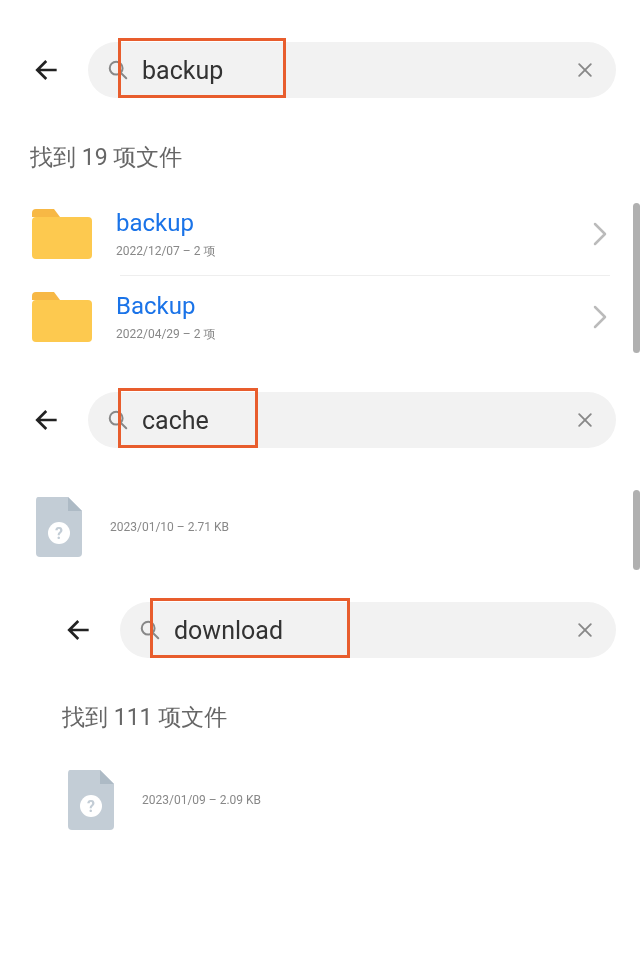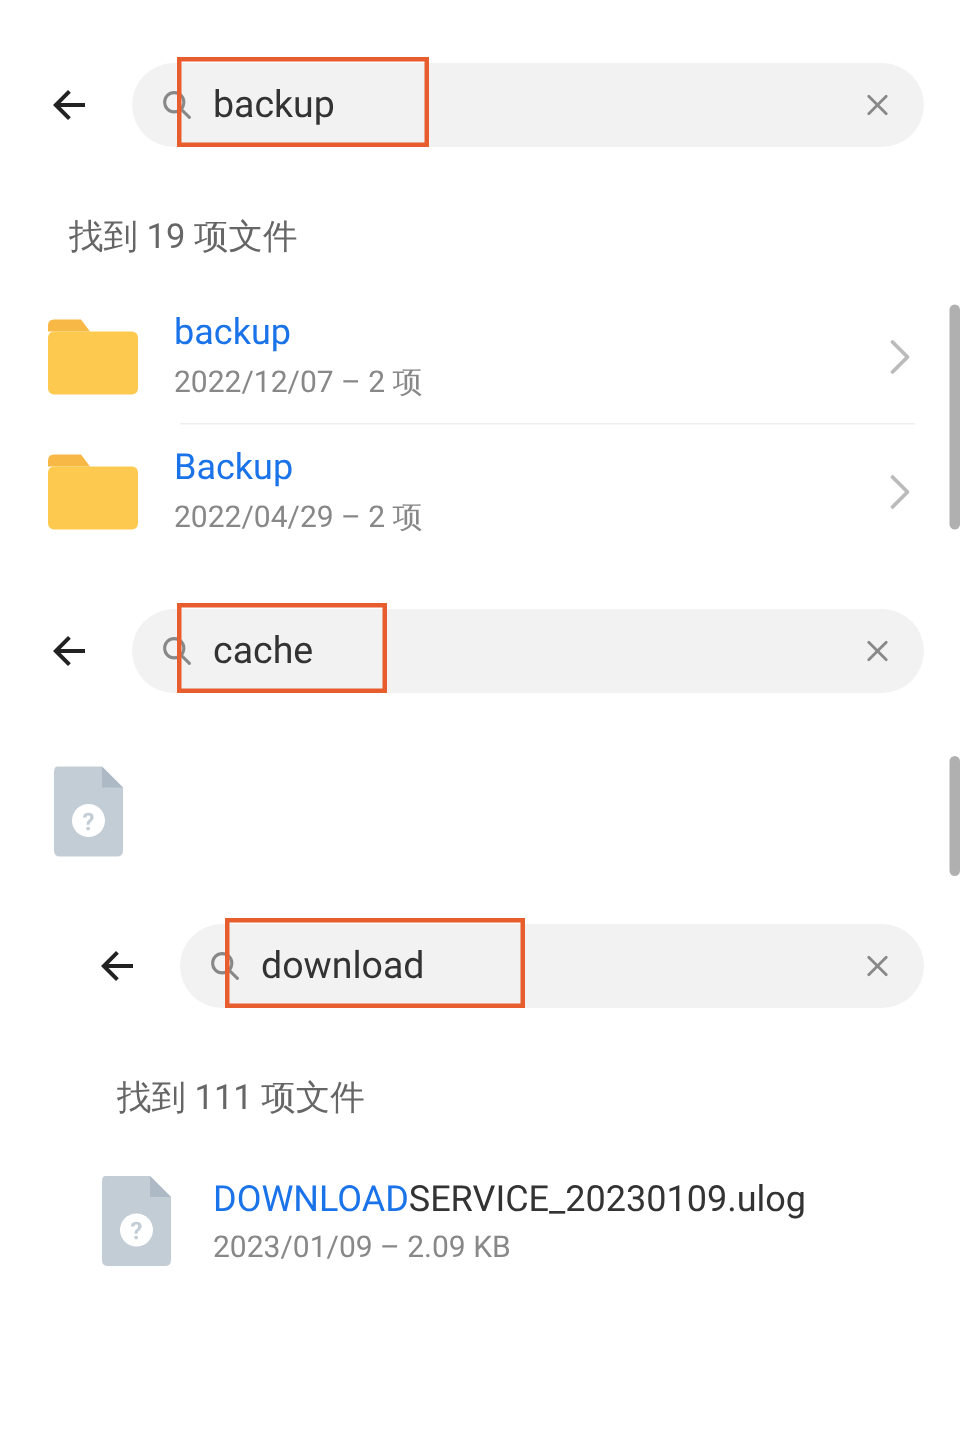--- a/index.html
+++ b/index.html
@@ -89,21 +89,21 @@
     .highlight-box {
       position: absolute;
       border: 3px solid #e85d2d;
       pointer-events: none;
     }
     
     .status-row {
       display: flex;
       align-items: center;
       justify-content: space-between;
-      padding: 22px 30px 10px 46px;
+      padding: 22px 30px 10px 30px;
     }
     
     .status-text {
       font-size: 23px;
       color: #666;
     }
     
     .spinner {
       width: 28px;
       height: 28px;
@@ -183,21 +183,21 @@
       color: #333;
       margin-bottom: 6px;
       word-break: break-all;
     }
     
     .hl {
       color: #1a73e8;
     }
     
     .item-meta {
-      font-size: 20px;
+      font-size: 12px;
       color: #888;
     }
     
     .chevron {
       width: 20px;
       height: 30px;
       flex-shrink: 0;
       display: flex;
       align-items: center;
       justify-content: center;
@@ -315,20 +315,21 @@
     <div class="file-item">
       <span class="file-icon">
         <svg viewBox="0 0 54 64">
             <path d="M6 2 L36 2 L50 16 L50 58 Q50 62 46 62 L8 62 Q4 62 4 58 L4 6 Q4 2 6 2 Z" fill="#c3cdd6"></path>
             <path d="M36 2 L36 16 L50 16 Z" fill="#adbac5"></path>
             <circle cx="27" cy="38" r="11" fill="#ffffff"></circle>
             <text x="27" y="44" font-size="16" text-anchor="middle" fill="#c3cdd6" font-weight="bold">?</text>
           </svg>
       </span>
       <div class="item-text">
+        <div class="item-meta">2023/01/10 – 2.71 KB</div>
       </div>
     </div>
   </div>
 </div>
 
 <div class="section" style="margin-top:6px;margin-left:32px;">
   <div class="search-header">
     <div class="back-arrow">
       <svg viewBox="0 0 24 24">
         <path d="M20 11H7.83l5.08-5.08L11.5 4.5 4 12l7.5 7.5 1.41-1.42L7.83 13H20z" fill="#222"></path>
@@ -360,18 +361,17 @@
     <div class="file-item">
       <span class="file-icon">
         <svg viewBox="0 0 54 64">
             <path d="M6 2 L36 2 L50 16 L50 58 Q50 62 46 62 L8 62 Q4 62 4 58 L4 6 Q4 2 6 2 Z" fill="#c3cdd6"></path>
             <path d="M36 2 L36 16 L50 16 Z" fill="#adbac5"></path>
             <circle cx="27" cy="38" r="11" fill="#ffffff"></circle>
             <text x="27" y="44" font-size="16" text-anchor="middle" fill="#c3cdd6" font-weight="bold">?</text>
           </svg>
       </span>
       <div class="item-text">
-        <div class="item-title"><span class="hl">DOWNLOAD</span><span>SERVICE_20230109.ulog</span></div>
         <div class="item-meta">2023/01/09 – 2.09 KB</div>
       </div>
     </div>
   </div>
 </div>
 
 </body></html>

